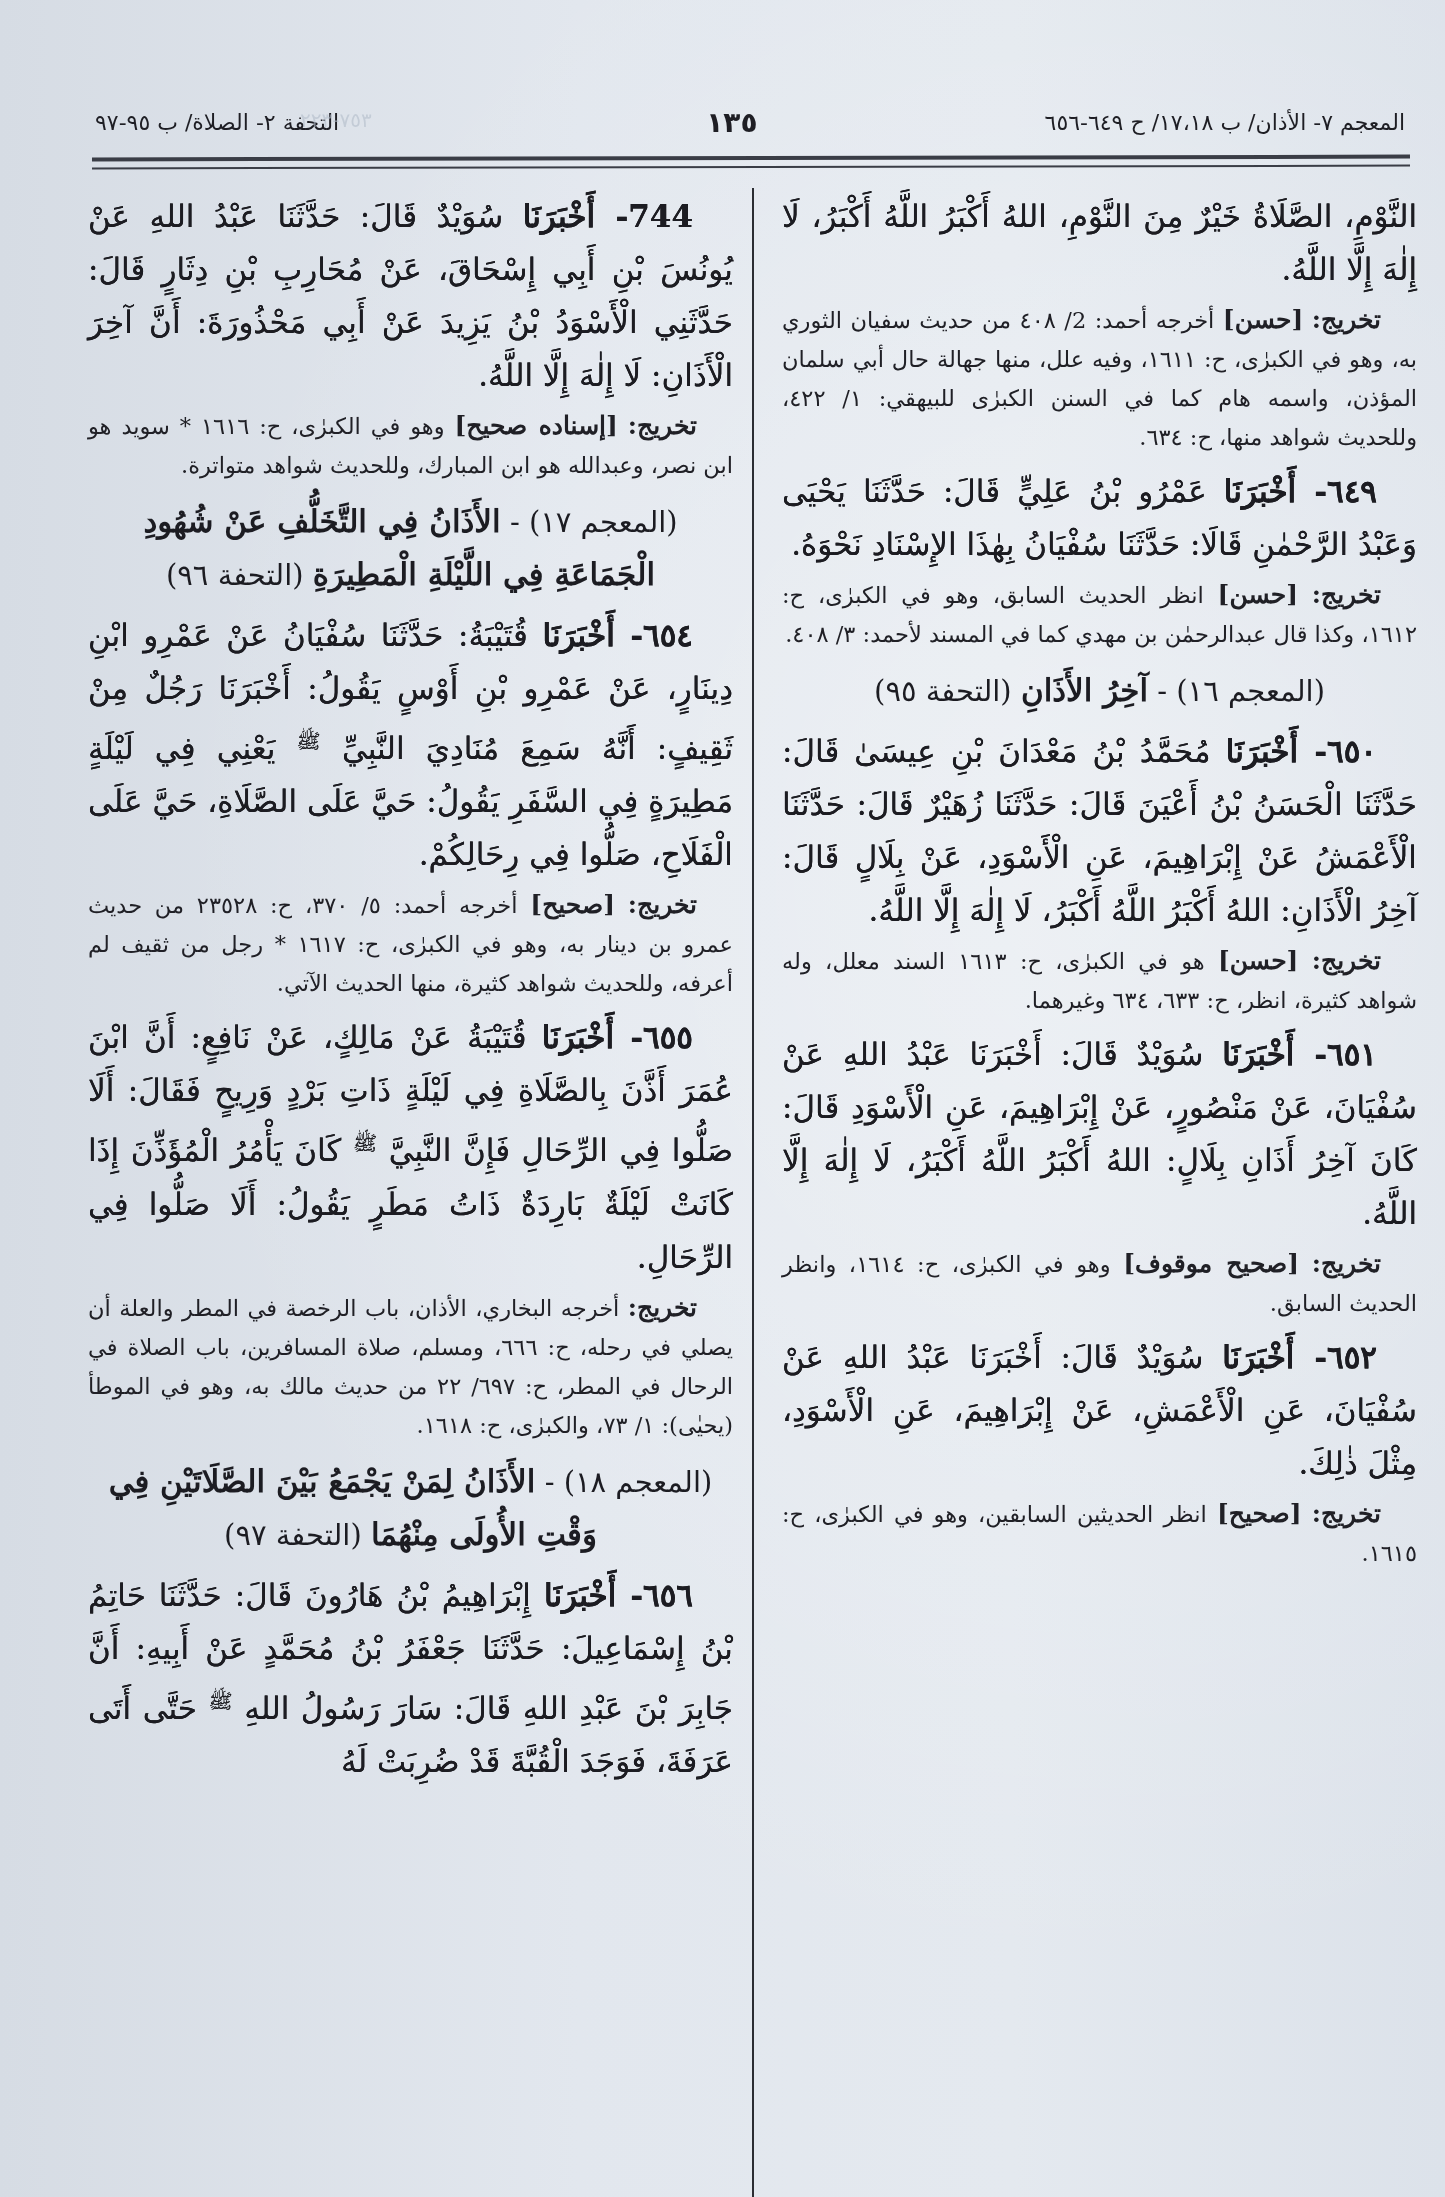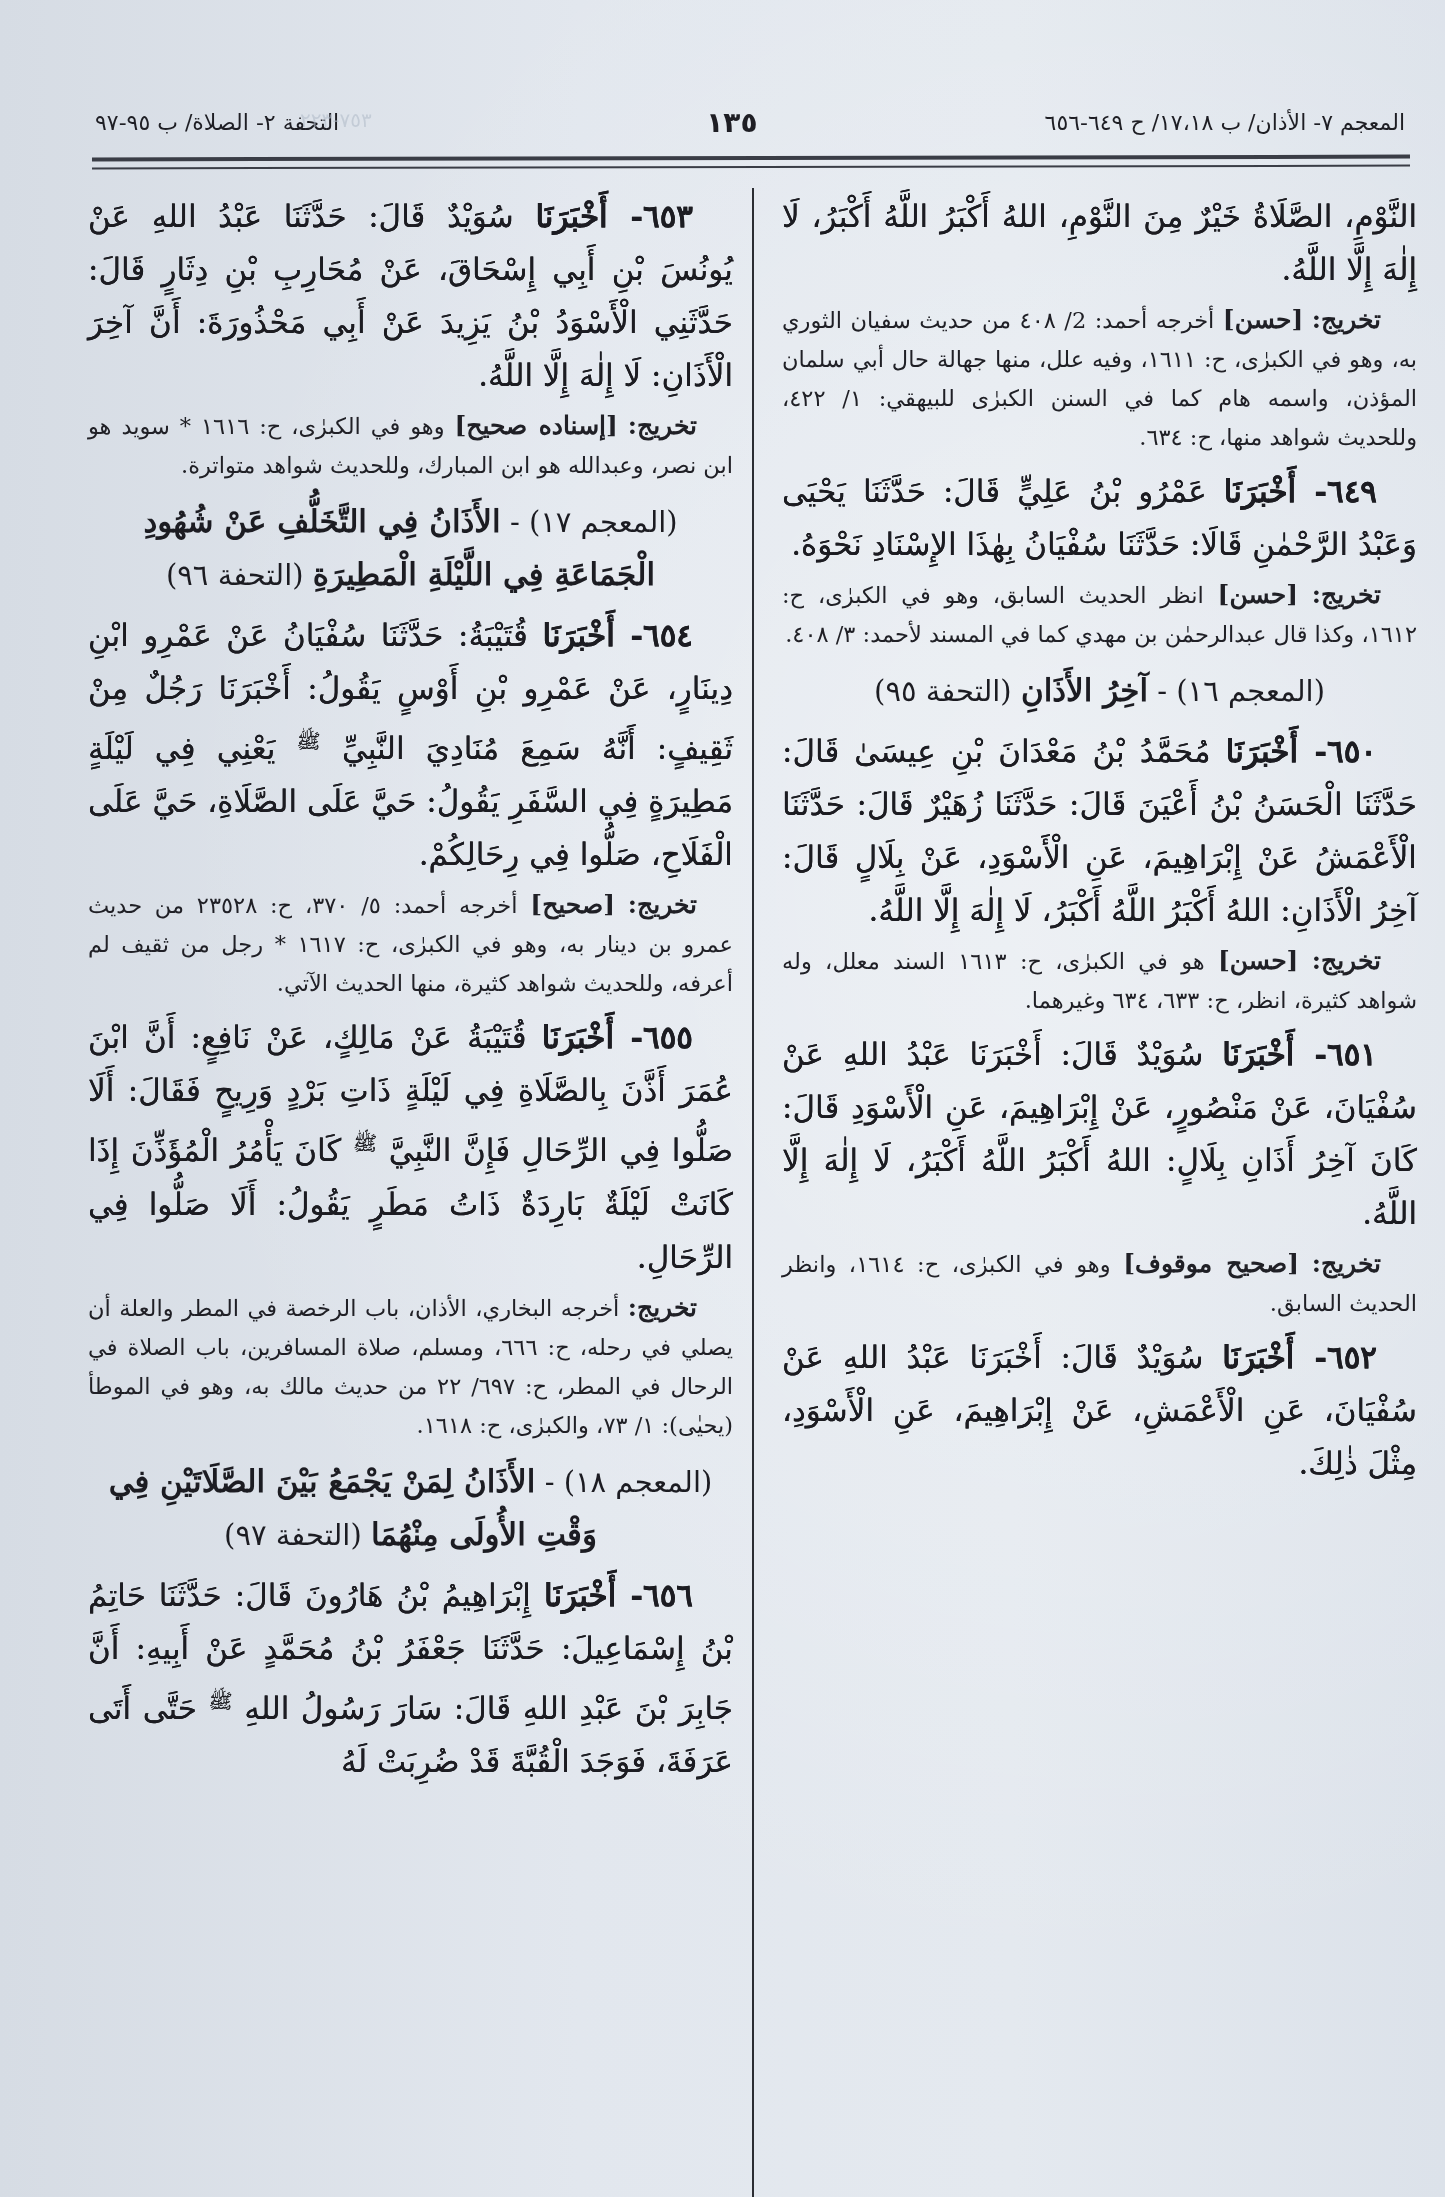--- a/index.html
+++ b/index.html
@@ -126,26 +126,31 @@
     <p class="note">
       <span class="tkhrij-label">تخريج:</span>
       <span class="grade">[صحيح موقوف]</span>
       <span>وهو في الكبرٰى، ح: ١٦١٤، وانظر الحديث السابق.</span>
     </p>
 
     <p class="hadith">
       <span class="num-lead">٦٥٢- أَخْبَرَنَا</span>
       <span>سُوَيْدٌ قَالَ: أَخْبَرَنَا عَبْدُ اللهِ عَنْ سُفْيَانَ، عَنِ الْأَعْمَشِ، عَنْ إِبْرَاهِيمَ، عَنِ الْأَسْوَدِ، مِثْلَ ذٰلِكَ.</span>
     </p>
+    <p class="note">
+      <span class="tkhrij-label">تخريج:</span>
+      <span class="grade">[صحيح]</span>
+      <span>انظر الحديثين السابقين، وهو في الكبرٰى، ح: ١٦١٥.</span>
+    </p>
   </div>
 
   <div class="column col-left">
 
     <p class="hadith">
-      <span class="num-lead">٦٥٣- أَخْبَرَنَا</span>
+      <span class="num-lead">744- أَخْبَرَنَا</span>
       <span>سُوَيْدٌ قَالَ: حَدَّثَنَا عَبْدُ اللهِ عَنْ يُونُسَ بْنِ أَبِي إِسْحَاقَ، عَنْ مُحَارِبِ بْنِ دِثَارٍ قَالَ: حَدَّثَنِي الْأَسْوَدُ بْنُ يَزِيدَ عَنْ أَبِي مَحْذُورَةَ: أَنَّ آخِرَ الْأَذَانِ: لَا إِلٰهَ إِلَّا اللَّهُ.</span>
     </p>
     <p class="note">
       <span class="tkhrij-label">تخريج:</span>
       <span class="grade">[إسناده صحيح]</span>
       <span>وهو في الكبرٰى، ح: ١٦١٦ * سويد هو ابن نصر، وعبدالله هو ابن المبارك، وللحديث شواهد متواترة.</span>
     </p>
 
     <div class="chapter">
       <span>(المعجم ١٧) -</span>

